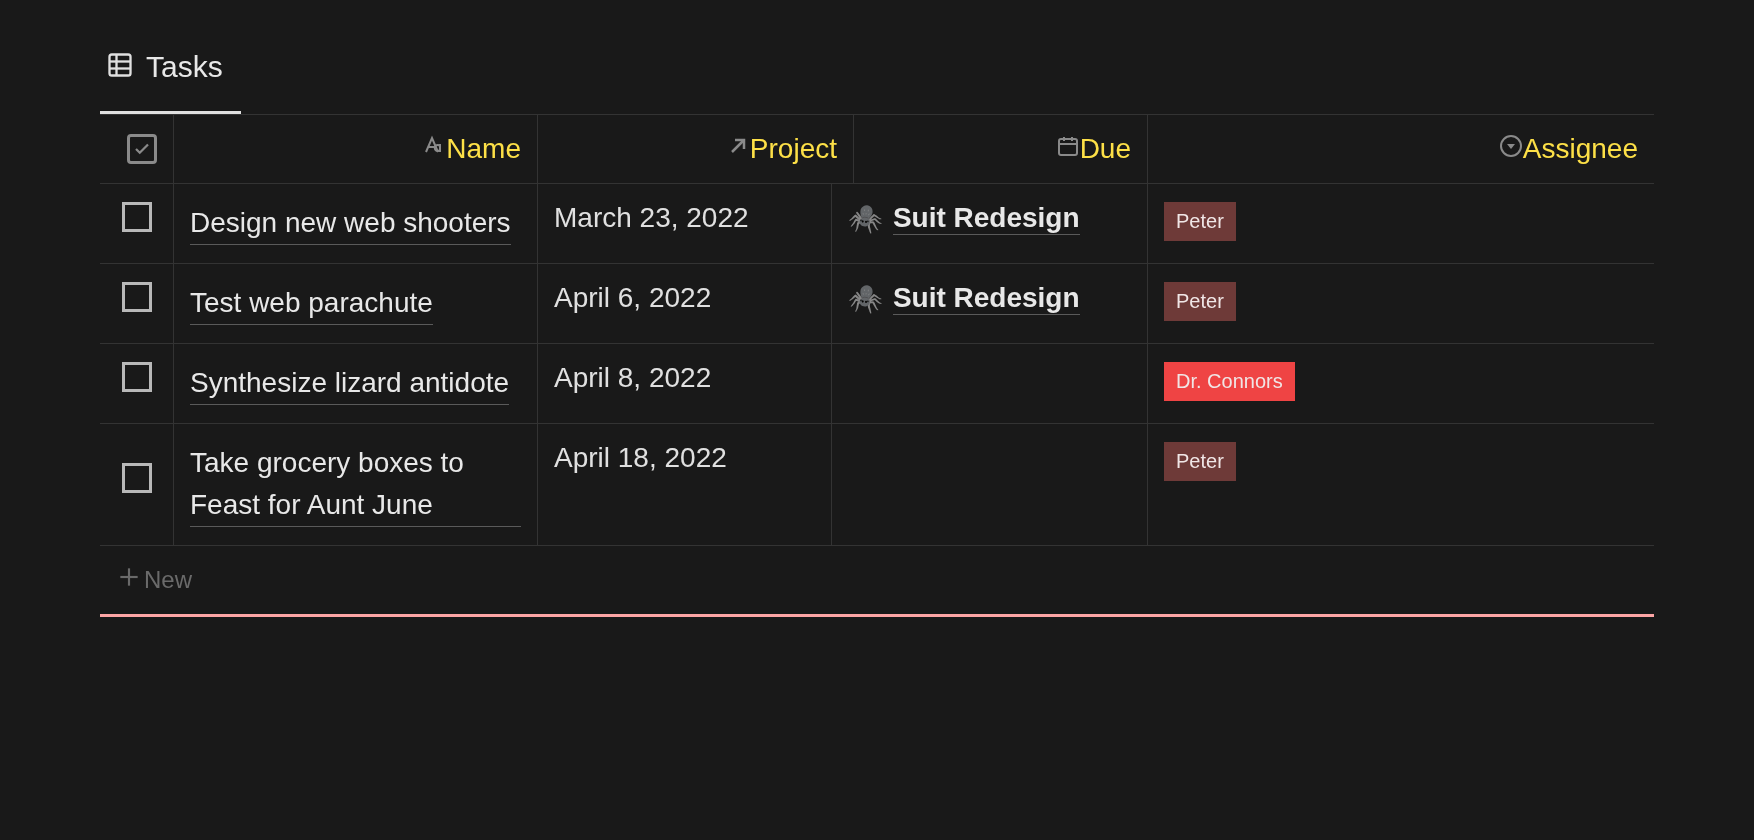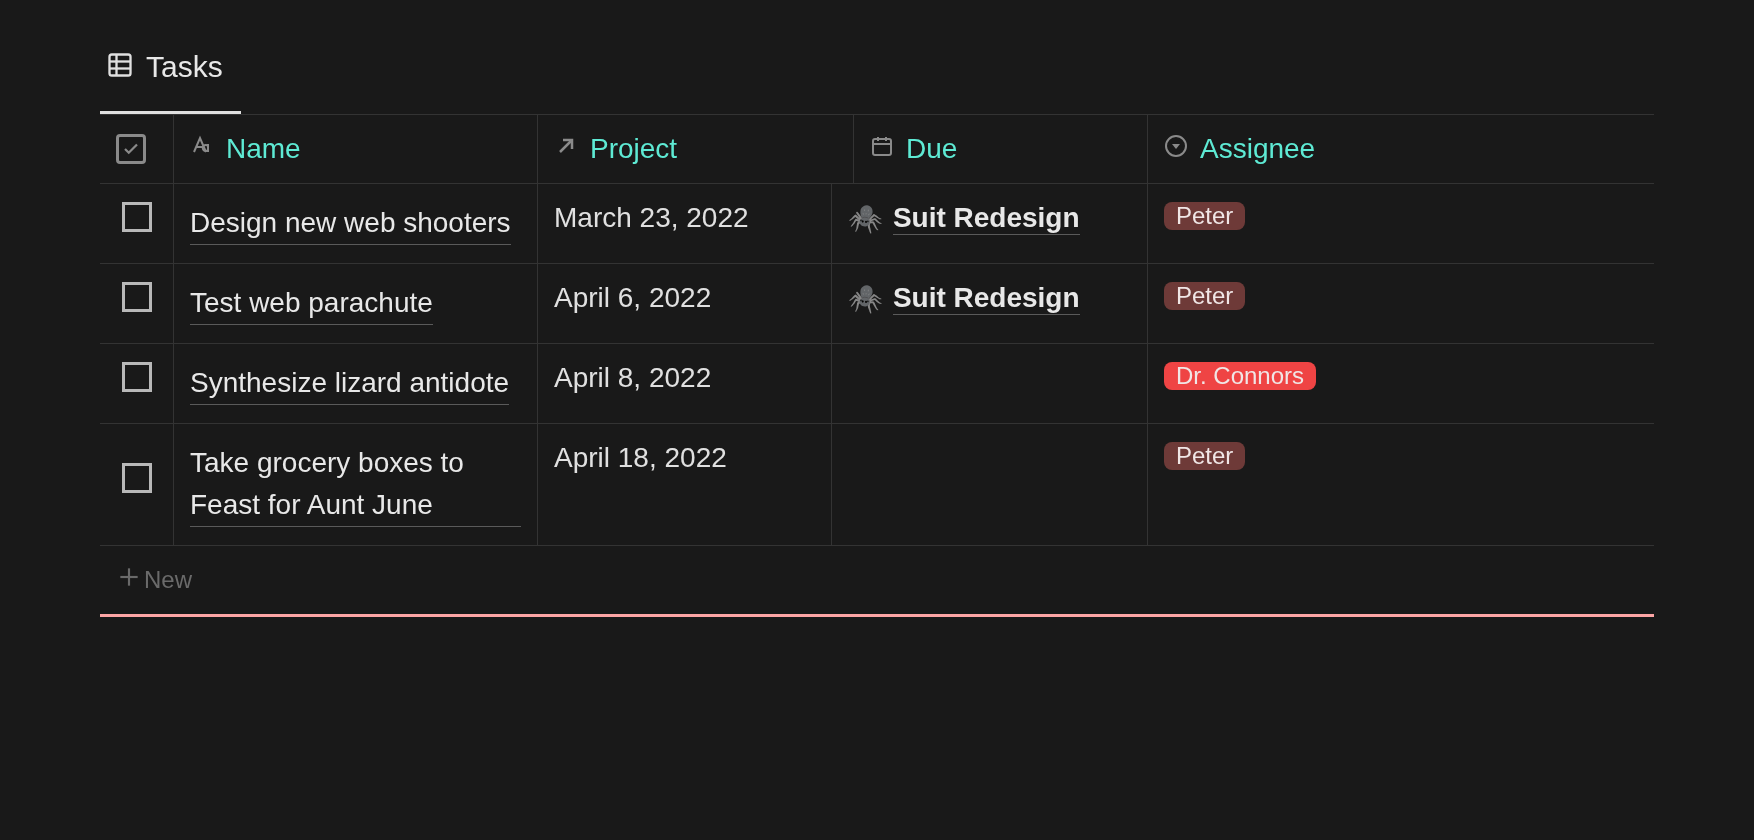--- a/index.html
+++ b/index.html
@@ -47,26 +47,26 @@
       border-bottom: 1px solid #333;
     }
     .col-check { width: 74px; flex-shrink: 0; }
     .col-name { width: 364px; flex-shrink: 0; }
     .col-due { width: 294px; flex-shrink: 0; }
     .col-project { width: 316px; flex-shrink: 0; }
     .col-assignee { flex: 1; }
     .header-cell {
       display: flex;
       align-items: center;
-      gap: 12px;
       padding: 18px 16px;
       border-right: 1px solid #333;
-      color: #5eead4;
+      color: #fde047;
       font-size: 28px;
       cursor: pointer;
+      justify-content: flex-end;
     }
     .header-cell:last-child { border-right: none; }
     .header-cell svg {
       width: 24px;
       height: 24px;
       flex-shrink: 0;
     }
     .header-cell .hicon { color: #8a8a8a; }
     .data-row {
       display: flex;
@@ -129,23 +129,23 @@
       font-size: 28px;
       filter: grayscale(0.3);
     }
     .project-text {
       color: #e8e8e8;
       font-weight: 600;
       border-bottom: 1px solid #5a5a5a;
     }
     .tag {
       display: inline-block;
-      padding: 0 12px;
-      border-radius: 8px;
-      font-size: 24px;
+      padding: 8px 12px;
+      border-radius: 0;
+      font-size: 20px;
       color: #f0e6e6;
     }
     .tag-red { background: #6e3a38; }
     .tag-green { background: #ef4444; }
     .new-row {
       display: flex;
       align-items: center;
       gap: 2px;
       padding: 18px 16px;
       color: #6a6a6a;

